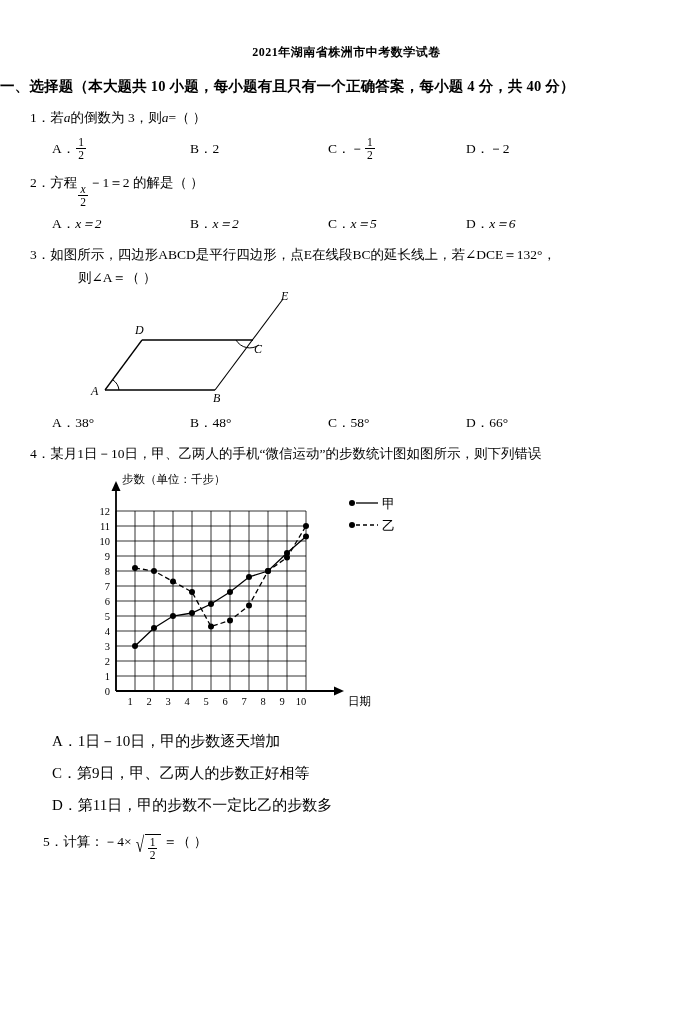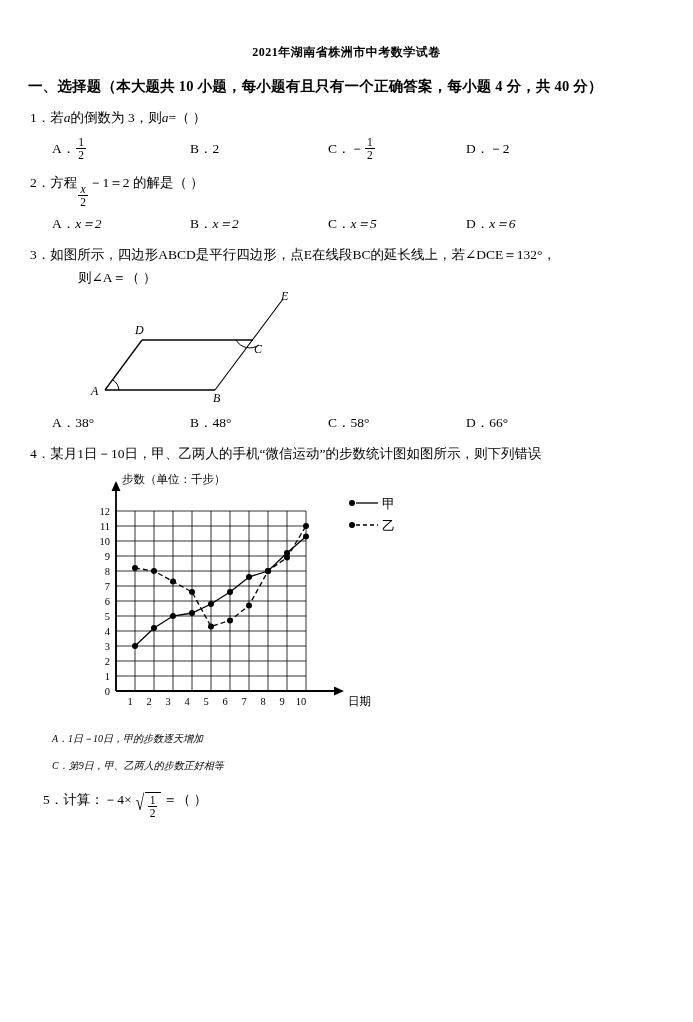--- a/index.html
+++ b/index.html
@@ -17,36 +17,35 @@
     text-align:center;
     font-size:12px;
     font-weight:bold;
     letter-spacing:0.5px;
     margin-top:44px;
   }
   .section-head{
     font-size:14.5px;
     font-weight:bold;
     margin:16px 0 0 0;
-    padding-left:28px;
     letter-spacing:0.2px;
   }
 
   .q{margin:11px 0 0 0;padding-left:30px;font-size:13.5px;line-height:1.65;}
   .q-body{display:block;}
   .q-cont{padding-left:48px;display:block;}
   .opts{
     display:flex;
     padding-left:52px;
     margin-top:7px;
     font-size:13.5px;
   }
   .opt{width:138px;display:flex;align-items:center;white-space:nowrap;}
   .opt-list{padding-left:52px;}
-  .opt-row{margin-top:13px;font-size:10px;font-style:italic;}
+  .opt-row{margin-top:13px;font-size:15px;}
 
   i.v{font-style:italic;font-family:"Liberation Serif",serif;}
 
   
   .frac{
     display:inline-flex;
     flex-direction:column;
     vertical-align:-0.52em;
     text-align:center;
     margin:0 1px;
@@ -268,20 +267,23 @@
       </svg>
   </div>
 
   <div class="opt-list">
     <div class="opt-row">
       <span>A．</span><span>1日－10日，甲的步数逐天增加</span>
     </div>
     <div class="opt-row">
       <span>C．</span><span>第9日，甲、乙两人的步数正好相等</span>
     </div>
+    <div class="opt-row">
+      <span>D．</span><span>第11日，甲的步数不一定比乙的步数多</span>
+    </div>
   </div>
 
   <div class="q" style="margin-top:16px;padding-left:43px;">
     <span>5．</span><span>计算：－4×</span><span class="sqrt">
       <span class="radical">√</span>
       <span class="inner">
         <span class="frac">
           <span class="num">1</span>
           <span class="den">2</span>
         </span>

